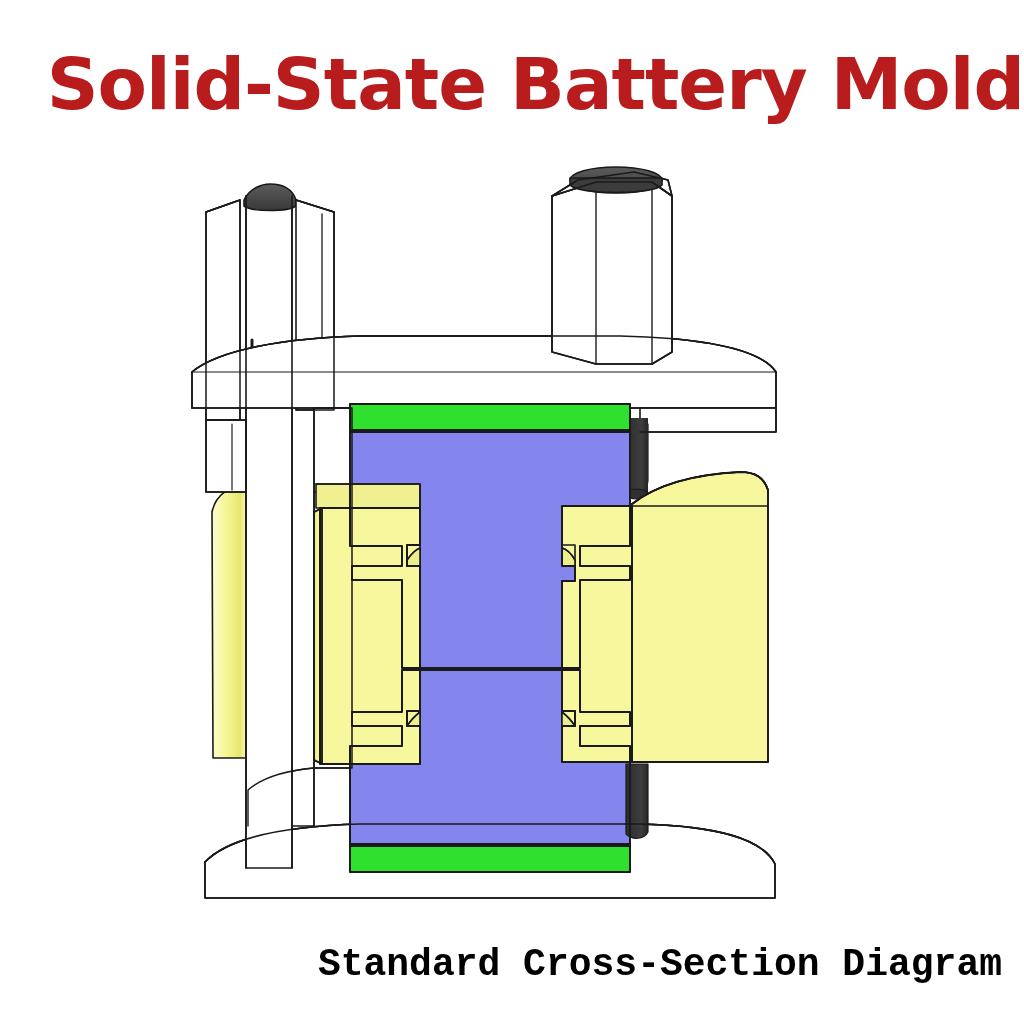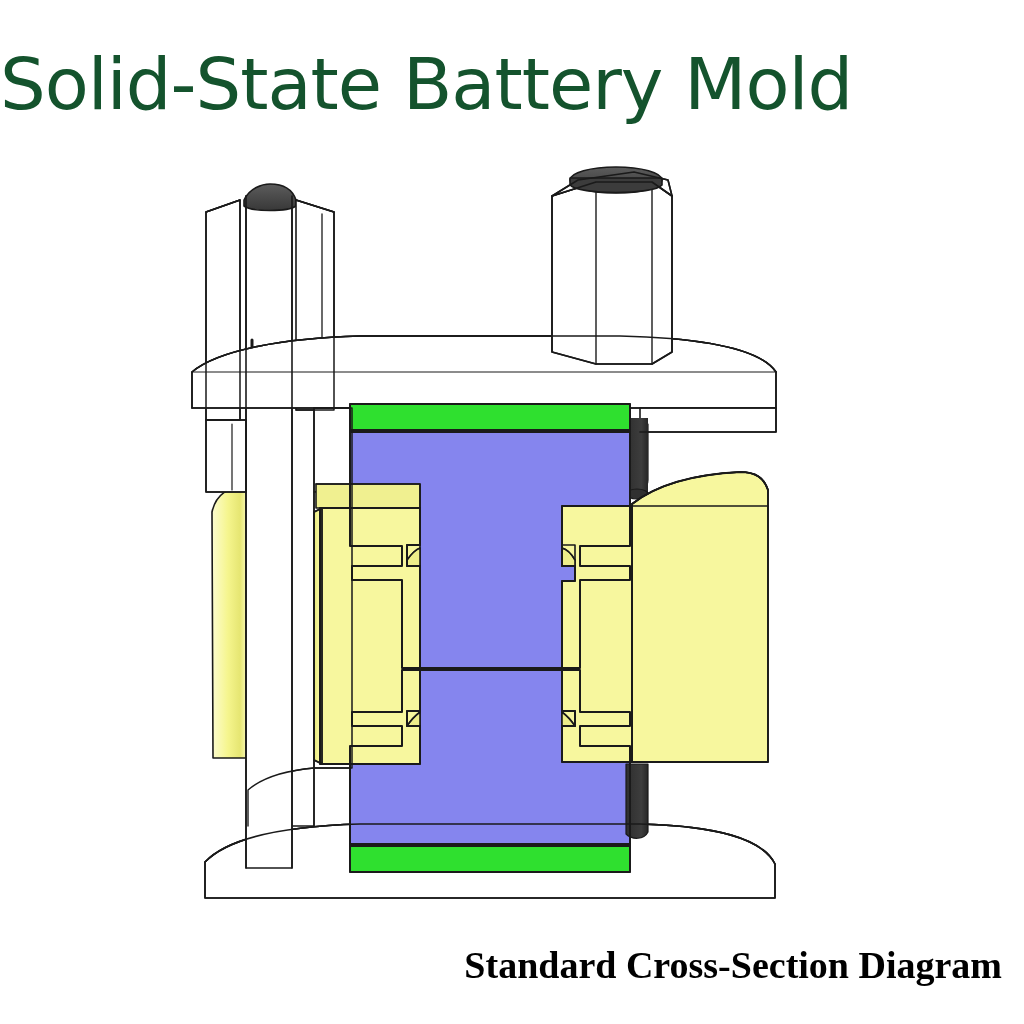--- a/index.html
+++ b/index.html
@@ -18,35 +18,35 @@
     position: relative;
     width: 1024px;
     height: 1024px;
     background: #ffffff;
   }
   #title {
     position: absolute;
     left: 0;
     top: 48px;
     width: 1024px;
-    text-align: left;
+    text-align: right;
     font-family: "DejaVu Sans", sans-serif;
     font-size: 72px;
-    font-weight: 400;
+    font-weight: 700;
     letter-spacing: -1px;
-    color: #14532d;
+    color: #b91c1c;
     line-height: 1;
     white-space: nowrap;
   }
   #caption {
     position: absolute;
     right: 22px;
     top: 946px;
     text-align: right;
-    font-family: Liberation Serif, serif;
+    font-family: Liberation Mono, monospace;
     font-size: 38px;
     font-weight: 700;
     color: #000000;
     line-height: 1;
     white-space: nowrap;
   }
   #drawing {
     position: absolute;
     left: 0;
     top: 0;

